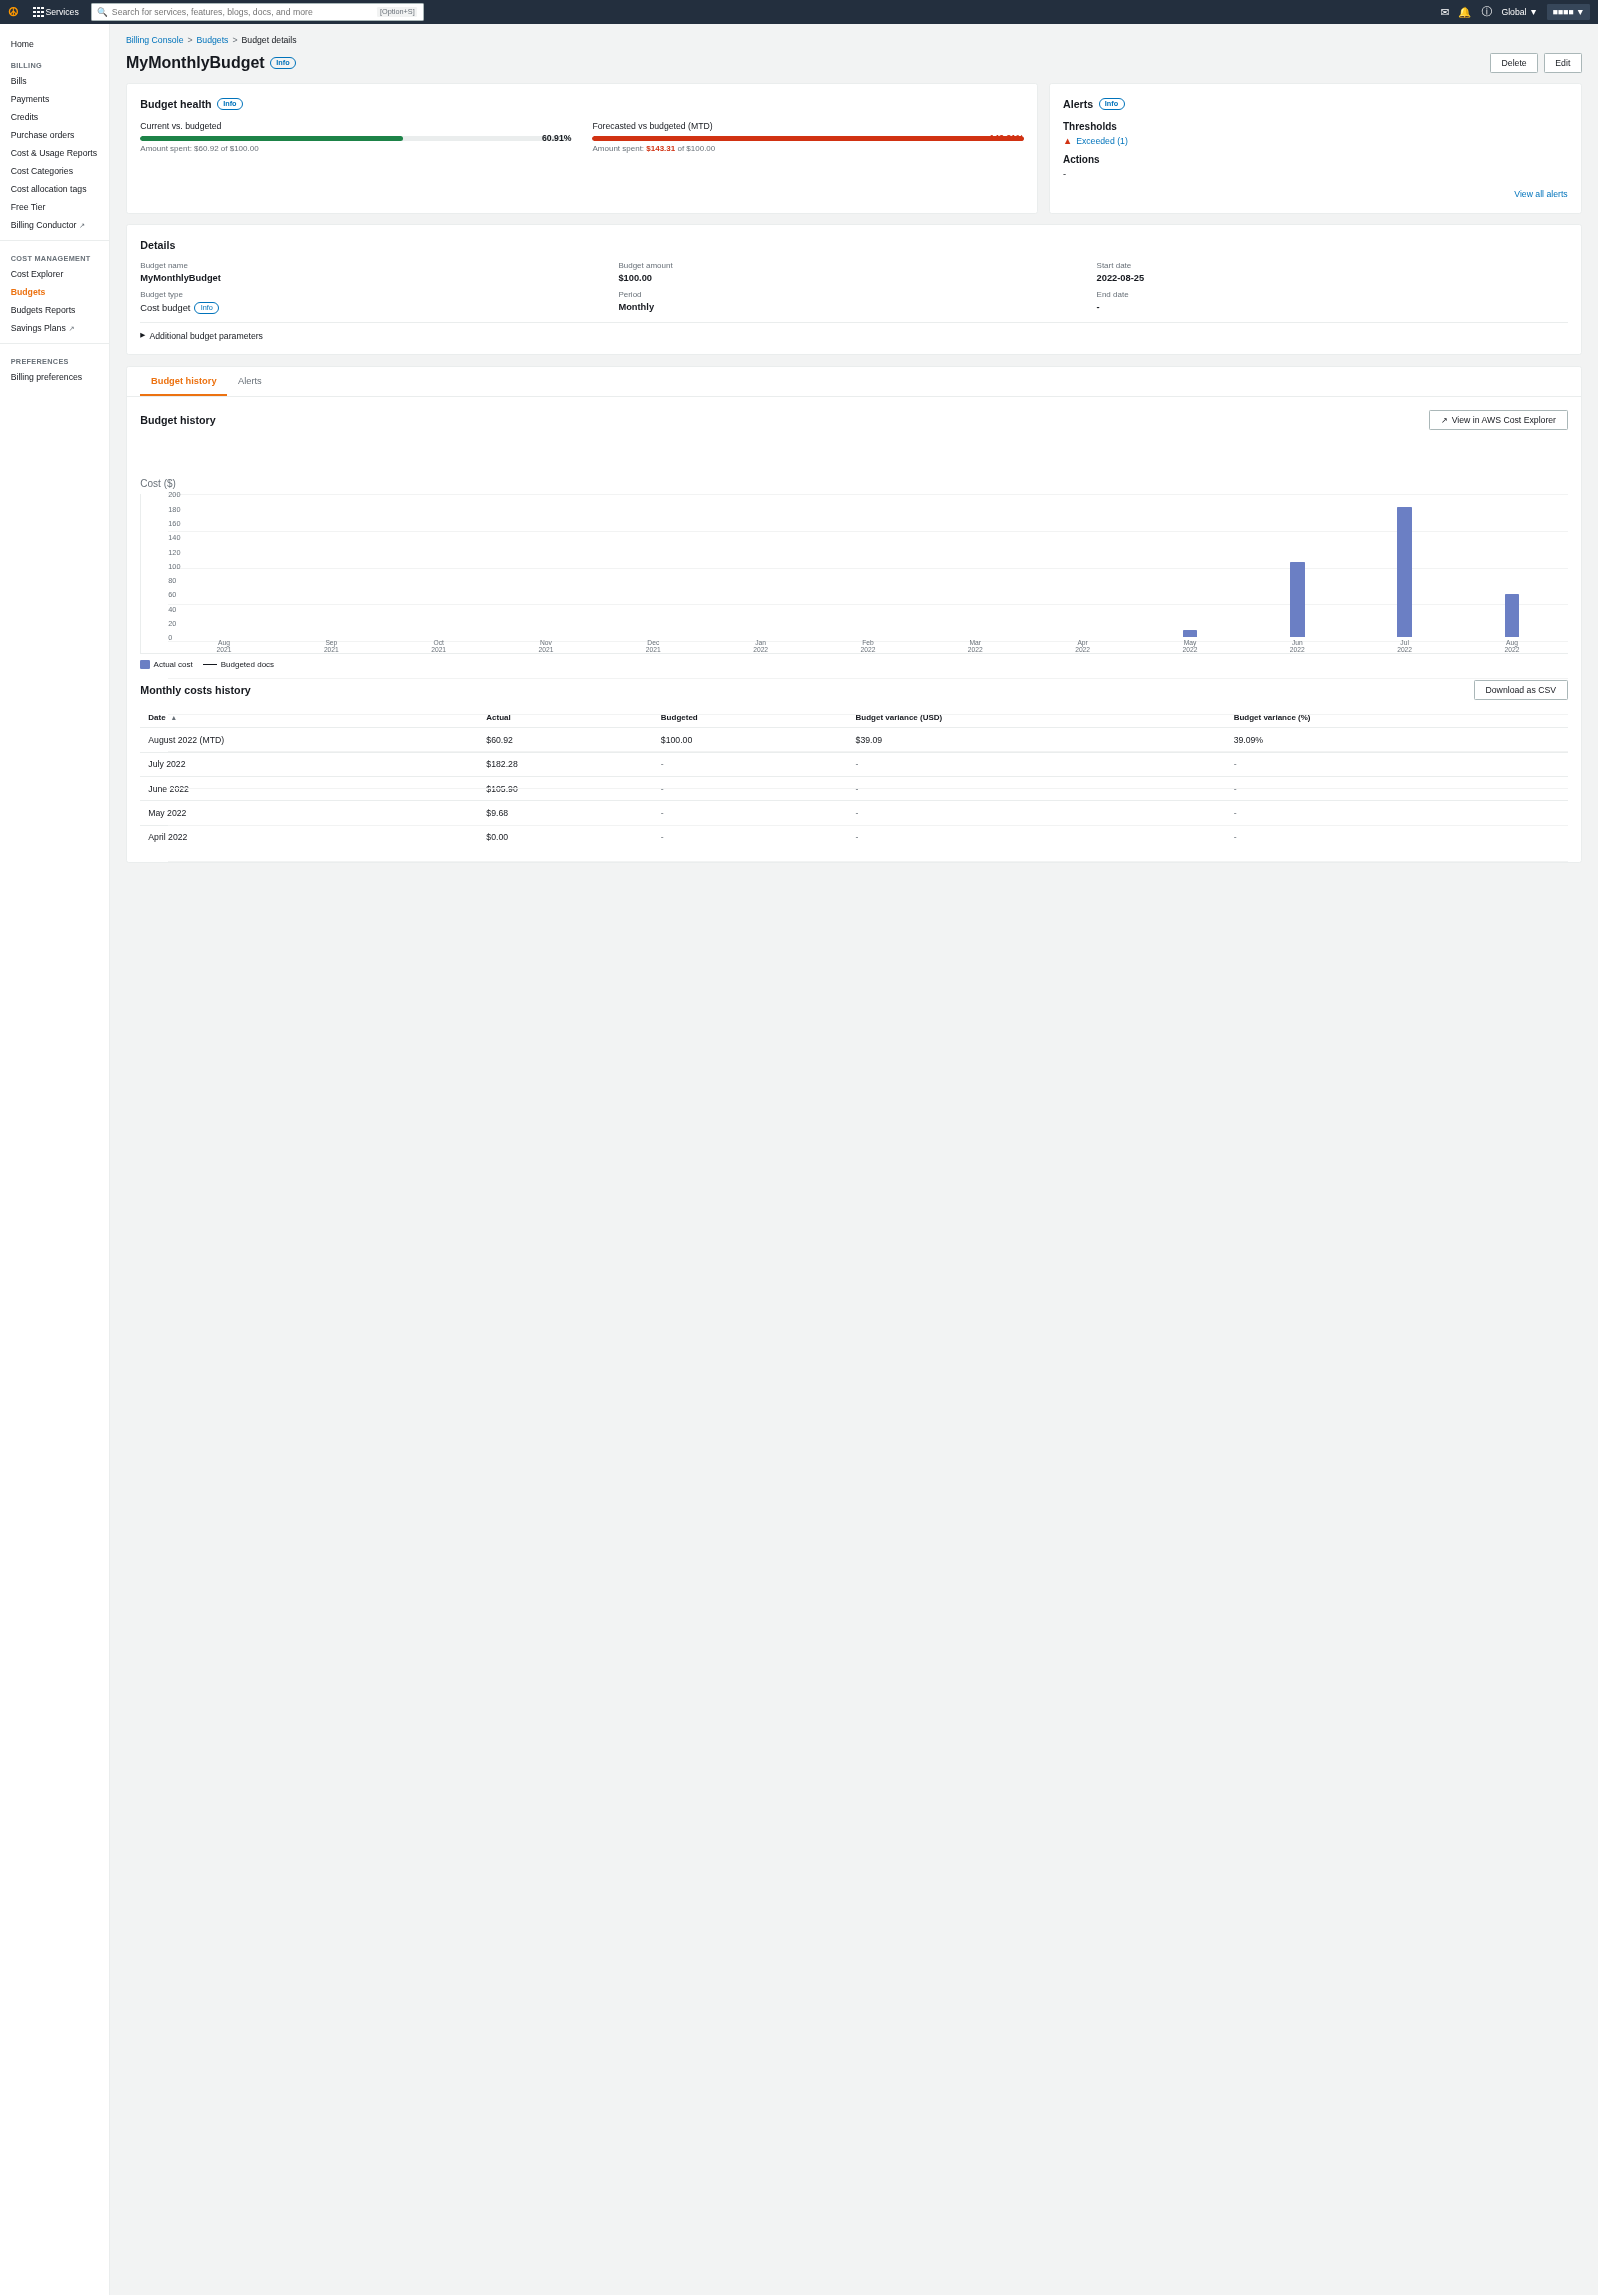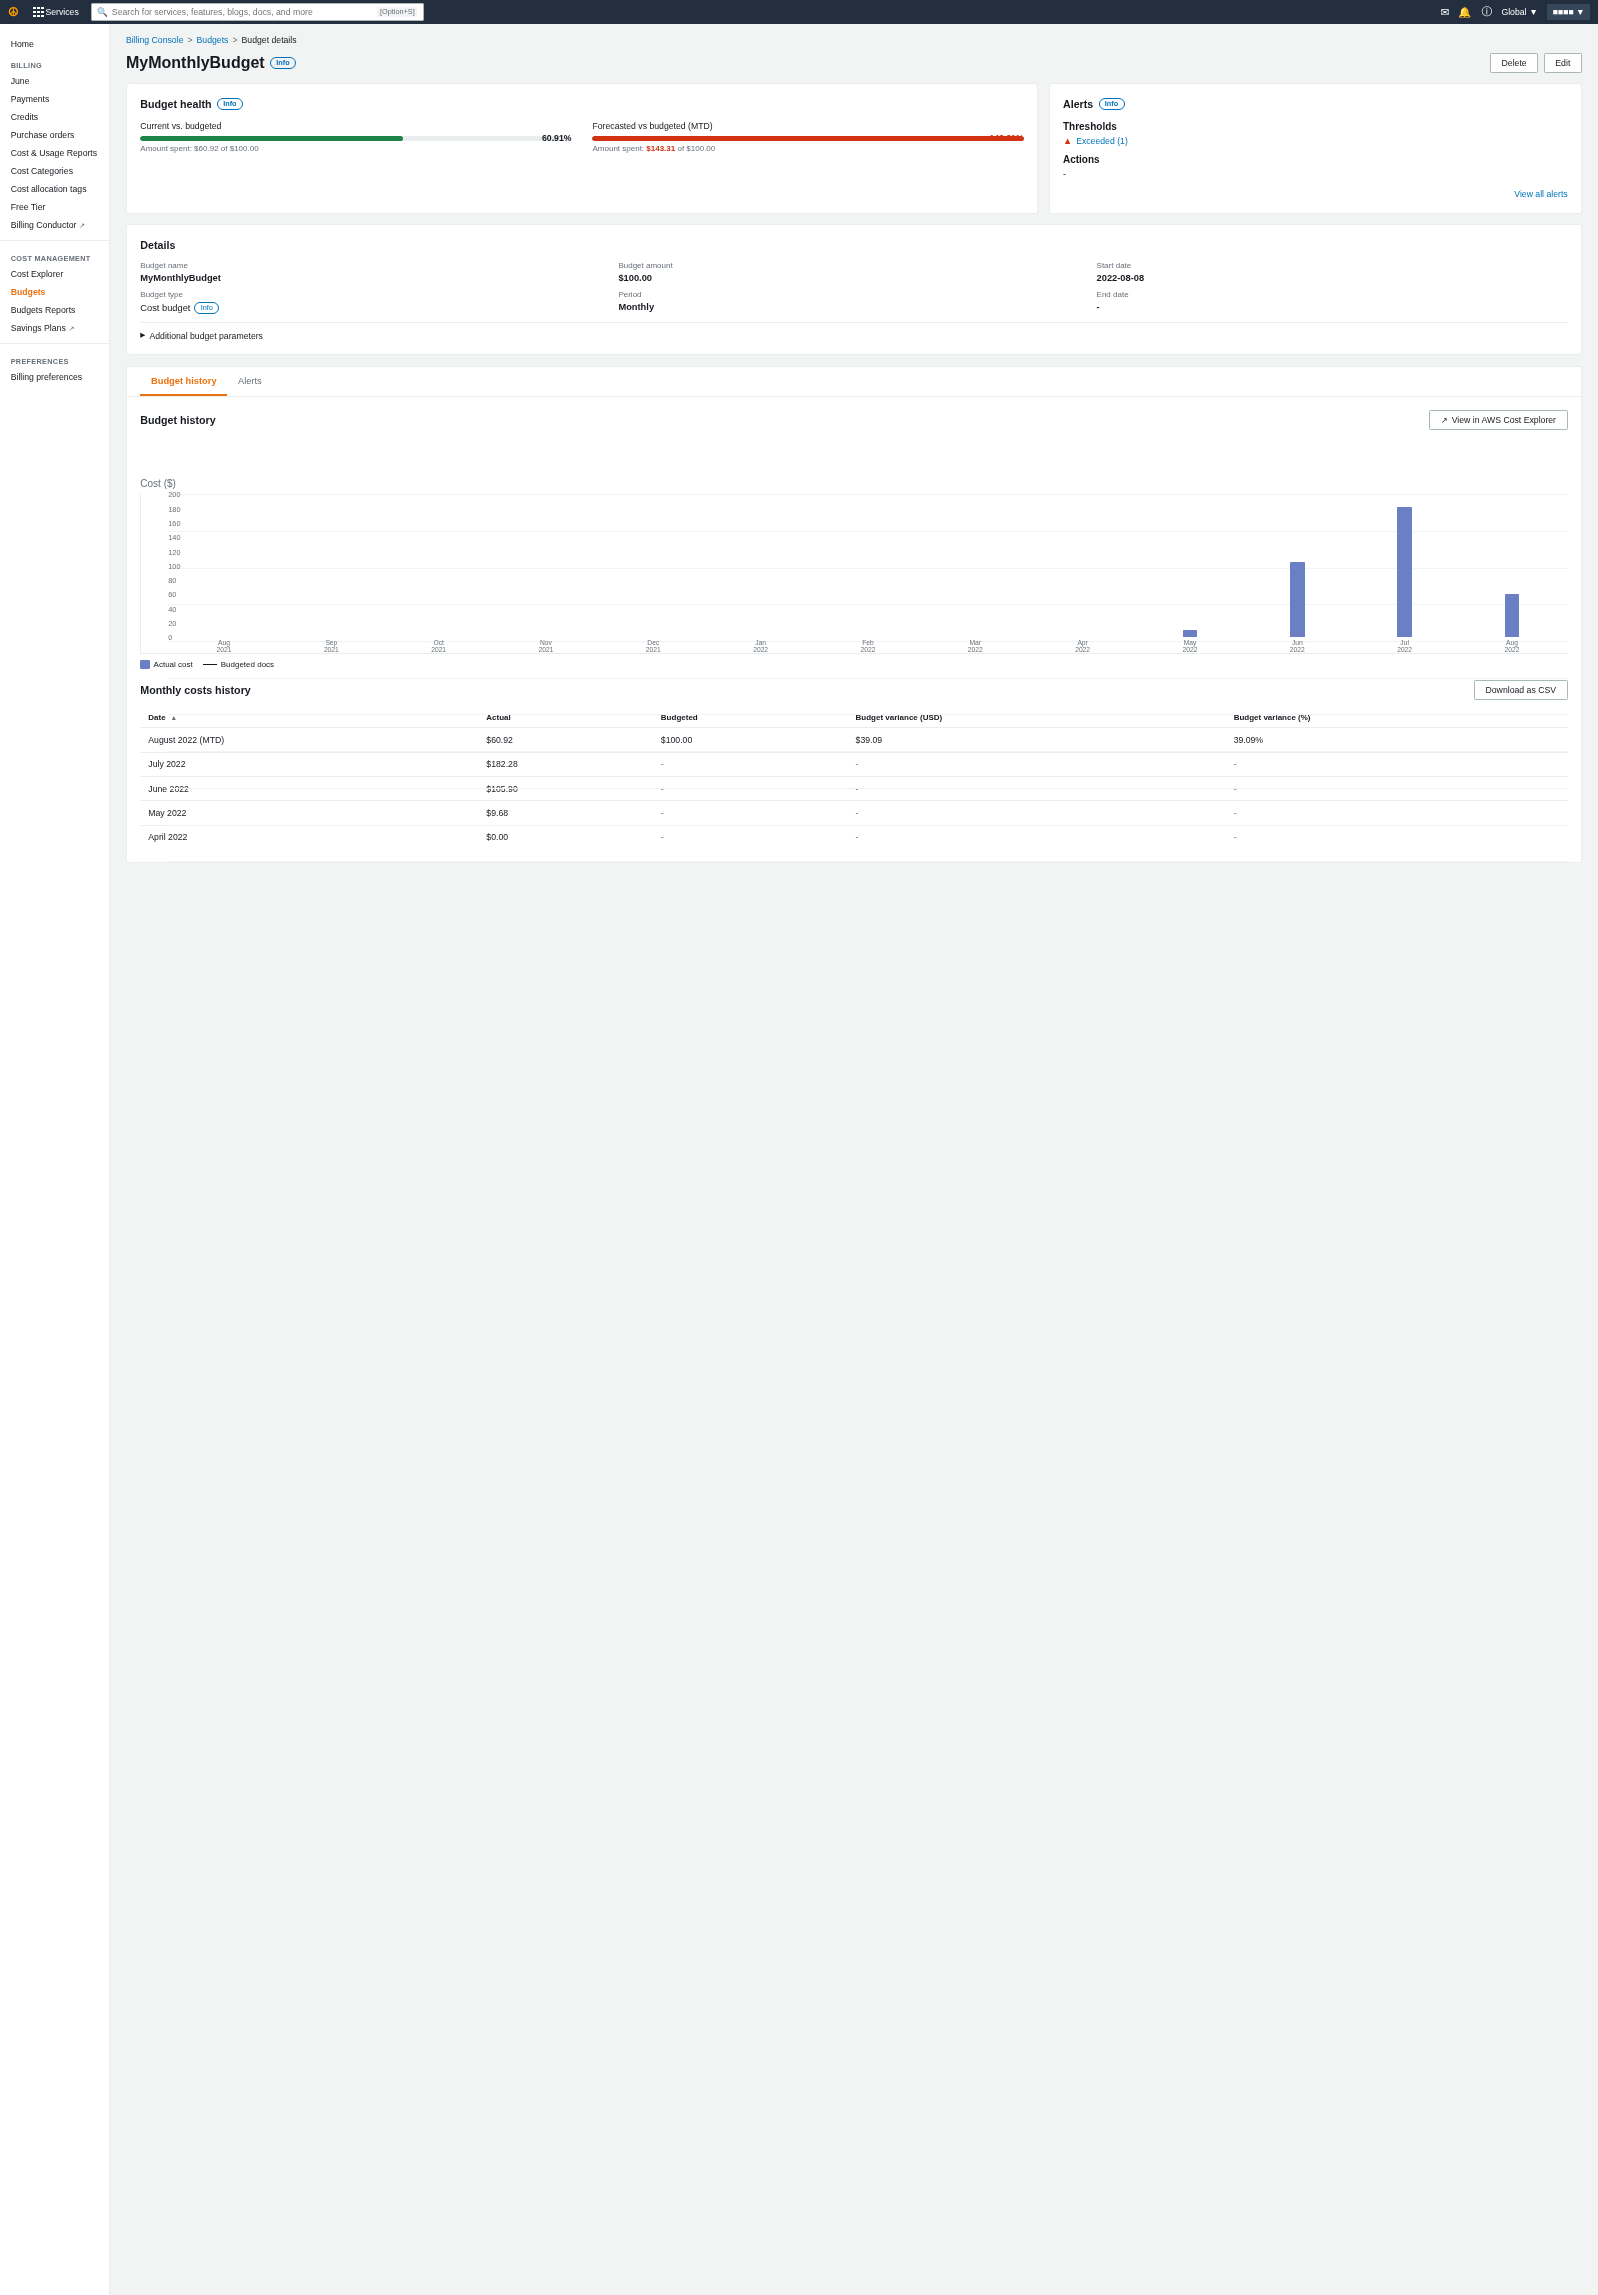--- a/index.html
+++ b/index.html
@@ -489,21 +489,21 @@
       <span>▼</span>
     </div>
   </div>
 </nav>
 
 <div class="page-layout">
 
   <aside class="sidebar">
     <div class="sidebar-item">Home</div>
     <div class="sidebar-section-label">Billing</div>
-    <div class="sidebar-item">June</div>
+    <div class="sidebar-item">Bills</div>
     <div class="sidebar-item">Payments</div>
     <div class="sidebar-item">Credits</div>
     <div class="sidebar-item">Purchase orders</div>
     <div class="sidebar-item">Cost &amp; Usage Reports</div>
     <div class="sidebar-item">Cost Categories</div>
     <div class="sidebar-item">Cost allocation tags</div>
     <div class="sidebar-item">Free Tier</div>
     <div class="sidebar-item sidebar-item-with-icon">
       <span>Billing Conductor</span>
       <span class="external-icon">↗</span>
@@ -604,21 +604,21 @@
         <div class="detail-item">
           <div class="detail-label">Budget name</div>
           <div class="detail-value">MyMonthlyBudget</div>
         </div>
         <div class="detail-item">
           <div class="detail-label">Budget amount</div>
           <div class="detail-value">$100.00</div>
         </div>
         <div class="detail-item">
           <div class="detail-label">Start date</div>
-          <div class="detail-value">2022-08-08</div>
+          <div class="detail-value">2022-08-25</div>
         </div>
         <div class="detail-item">
           <div class="detail-label">Budget type</div>
           <div class="detail-value-info">
             <span>Cost budget</span>
             <span class="info-badge">Info</span>
           </div>
         </div>
         <div class="detail-item">
           <div class="detail-label">Period</div>

